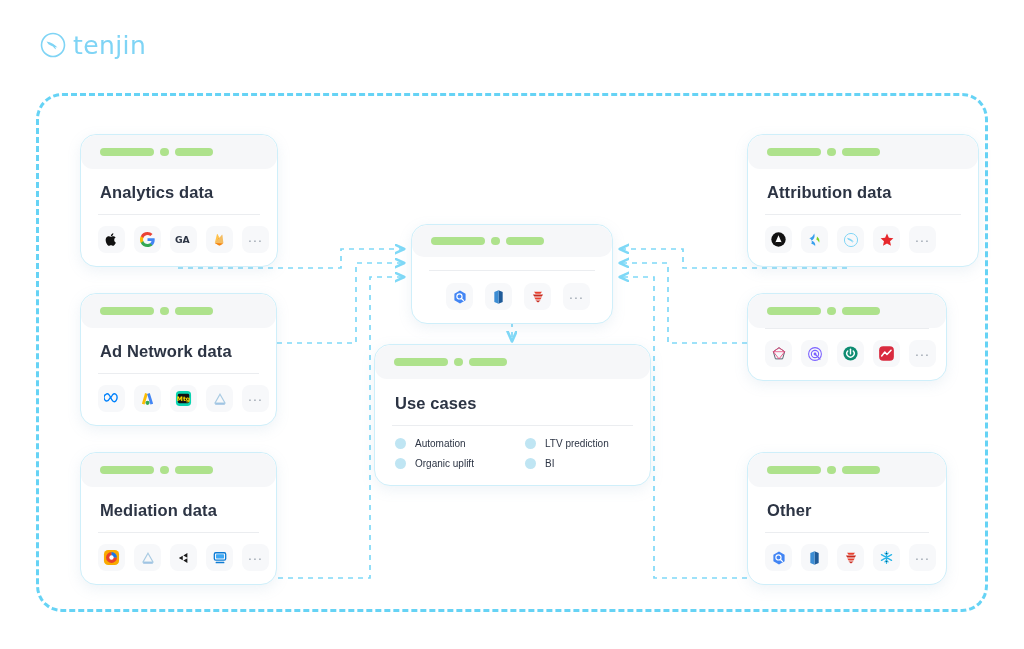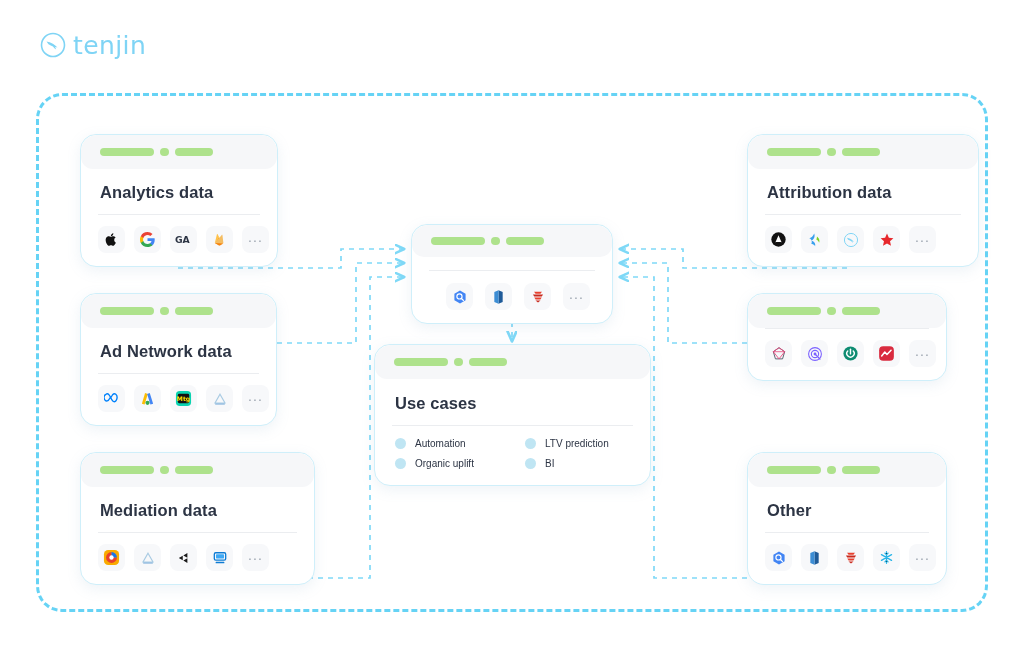--- a/index.html
+++ b/index.html
@@ -119,21 +119,21 @@
     font-size: 14px;
     letter-spacing: 1.1px;
     line-height: 1;
     padding-bottom: 5px;
     font-family: "Liberation Sans", sans-serif;
   }
 
   
   #card-analytics  { left: 80px;  top: 134px; width: 198px; }
   #card-adnetwork  { left: 80px;  top: 293px; width: 197px; }
-  #card-mediation  { left: 80px;  top: 452px; width: 235px; }
+  #card-mediation  { left: 80px;  top: 452px; width: 197px; }
   #card-attribution{ left: 747px; top: 134px; width: 232px; }
   #card-market     { left: 747px; top: 293px; width: 200px; }
   #card-other      { left: 747px; top: 452px; width: 200px; border-radius: 17px; }
 
   #card-center {
     left: 411px; top: 224px; width: 202px;
   }
   #card-center .card-header { height: 32px; }
   #card-center .icon-row { padding: 12px 0 13px 34px; gap: 12px; }
 

